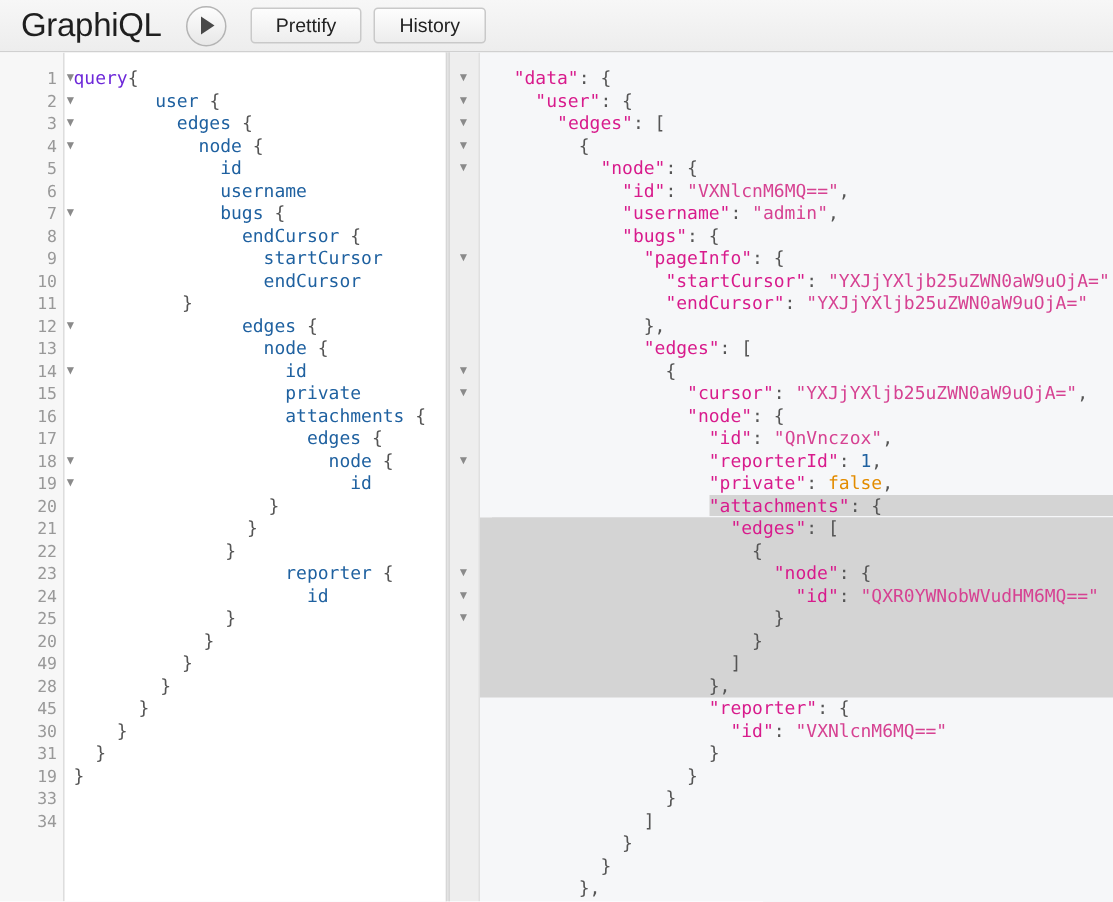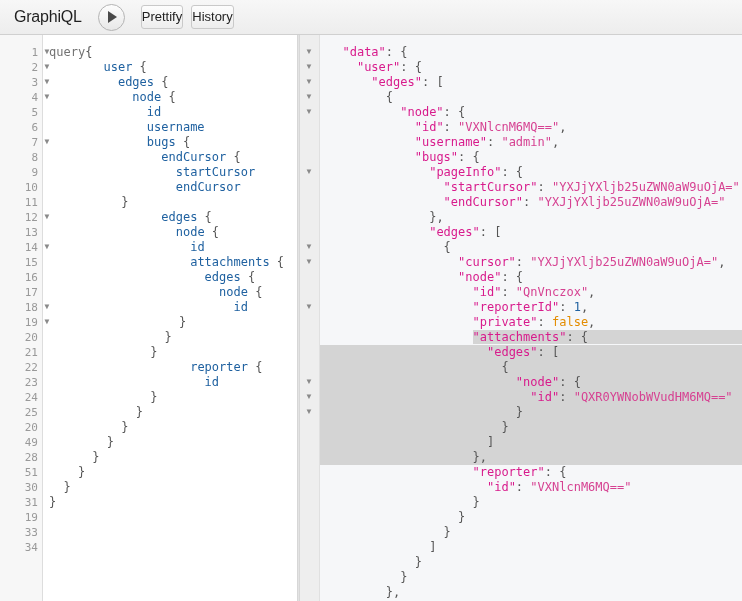--- a/index.html
+++ b/index.html
@@ -26,21 +26,21 @@
     flex: 0 0 35px;
     background: linear-gradient(#f7f7f7, #ededed);
     border-bottom: 1px solid #d0d0d0;
     display: flex;
     align-items: center;
     padding-left: 14px;
     position: relative;
   }
   .logo {
     font-family: "Liberation Sans", sans-serif;
-    font-size: 16px;
+    font-size: 22px;
     color: #1f1f1f;
     letter-spacing: -0.2px;
     margin-right: 16px;
     user-select: none;
     white-space: nowrap;
   }
   .exec-btn {
     width: 27px; height: 27px;
     border-radius: 50%;
     background: linear-gradient(#fdfdfd, #e8e8e8);
@@ -52,21 +52,21 @@
   }
   .exec-btn .tri {
     width: 0; height: 0;
     border-left: 9px solid #494949;
     border-top: 6px solid transparent;
     border-bottom: 6px solid transparent;
     margin-left: 3px;
   }
   .tbtn {
     height: 24px;
-    padding: 0 0;
+    padding: 0 16px;
     margin-right: 8px;
     background: linear-gradient(#fdfdfd, #ededed);
     border: 1px solid #c9c9c9;
     border-radius: 3px;
     font-size: 13px;
     color: #222;
     line-height: 22px;
     cursor: pointer;
     white-space: nowrap;
     font-family: "Liberation Sans", sans-serif;
@@ -163,21 +163,21 @@
     position: relative;
   }
   .cline {
     height: 15px;
     line-height: 15px;
     white-space: pre;
     position: relative;
   }
 
   
-  .t-kw   { color: #737373; }
+  .t-kw   { color: #6d28d9; }
   .t-fld  { color: #1f61a0; margin-left: 40px; }
   .t-pun  { color: #555555; }
 
   
   .r-key  { color: #d81b8c; }
   .r-str  { color: #d64292; }
   .r-num  { color: #1f61a0; }
   .r-bool { color: #e38c00; }
   .r-pun  { color: #555555; }
 
@@ -234,21 +234,21 @@
           <div class="gline has-fold">19<span class="fold"></span></div>
           <div class="gline">20</div>
           <div class="gline">21</div>
           <div class="gline">22</div>
           <div class="gline">23</div>
           <div class="gline">24</div>
           <div class="gline">25</div>
           <div class="gline">20</div>
           <div class="gline">49</div>
           <div class="gline">28</div>
-          <div class="gline">51</div>
+          <div class="gline">45</div>
           <div class="gline">30</div>
           <div class="gline">31</div>
           <div class="gline">19</div>
           <div class="gline">33</div>
           <div class="gline">34</div>
         </div>
       <div class="code" id="query-code">
           <div class="cline"><span class="t-kw">query</span><span class="t-pun">{</span></div>
           <div class="cline"><span>  </span><span class="t-fld">user</span><span class="t-pun"> {</span></div>
           <div class="cline"><span>    </span><span class="t-fld">edges</span><span class="t-pun"> {</span></div>
@@ -256,20 +256,21 @@
           <div class="cline"><span>        </span><span class="t-fld">id</span></div>
           <div class="cline"><span>        </span><span class="t-fld">username</span></div>
           <div class="cline"><span>        </span><span class="t-fld">bugs</span><span class="t-pun"> {</span></div>
           <div class="cline"><span>          </span><span class="t-fld">endCursor</span><span class="t-pun"> {</span></div>
           <div class="cline"><span>            </span><span class="t-fld">startCursor</span></div>
           <div class="cline"><span>            </span><span class="t-fld">endCursor</span></div>
           <div class="cline"><span>          </span><span class="t-pun">}</span></div>
           <div class="cline"><span>          </span><span class="t-fld">edges</span><span class="t-pun"> {</span></div>
           <div class="cline"><span>            </span><span class="t-fld">node</span><span class="t-pun"> {</span></div>
           <div class="cline"><span>              </span><span class="t-fld">id</span></div>
+          <div class="cline"><span>              </span><span class="t-fld">private</span></div>
           <div class="cline"><span>              </span><span class="t-fld">attachments</span><span class="t-pun"> {</span></div>
           <div class="cline"><span>                </span><span class="t-fld">edges</span><span class="t-pun"> {</span></div>
           <div class="cline"><span>                  </span><span class="t-fld">node</span><span class="t-pun"> {</span></div>
           <div class="cline"><span>                    </span><span class="t-fld">id</span></div>
           <div class="cline"><span>                  </span><span class="t-pun">}</span></div>
           <div class="cline"><span>                </span><span class="t-pun">}</span></div>
           <div class="cline"><span>              </span><span class="t-pun">}</span></div>
           <div class="cline"><span>              </span><span class="t-fld">reporter</span><span class="t-pun"> {</span></div>
           <div class="cline"><span>                </span><span class="t-fld">id</span></div>
           <div class="cline"><span>              </span><span class="t-pun">}</span></div>

